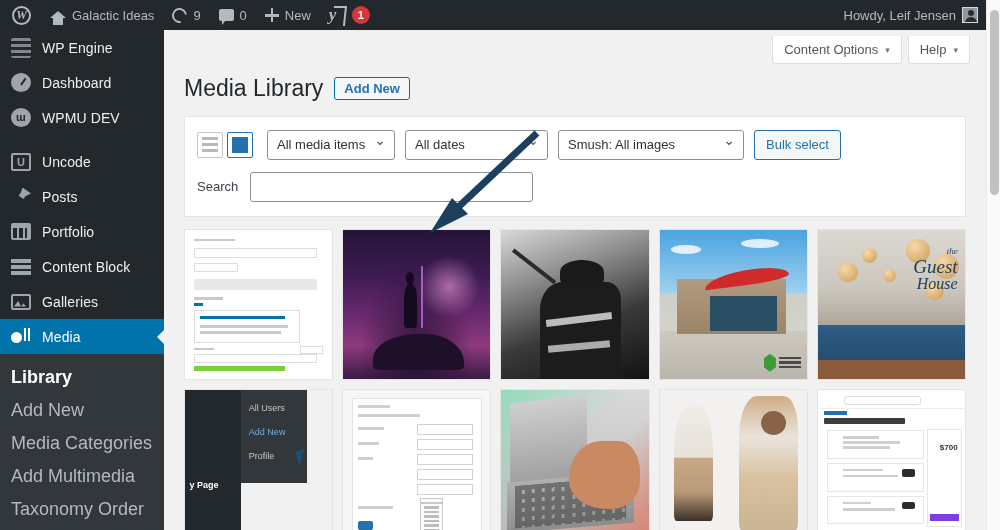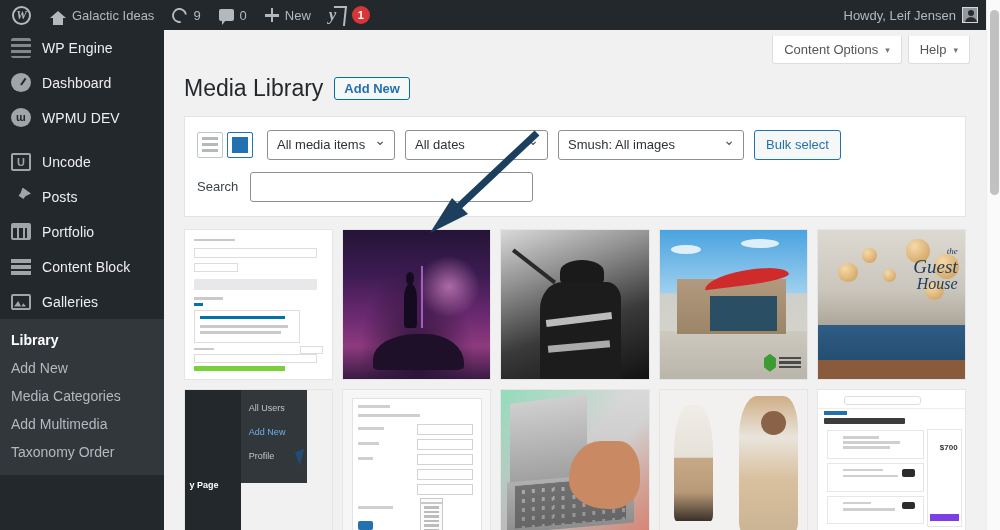--- a/index.html
+++ b/index.html
@@ -123,21 +123,21 @@
   .menu-item.current::after {
     content:""; position: absolute; right: -1px; top: 50%;
     transform: translateY(-50%);
     border-top: 8px solid transparent; border-bottom: 8px solid transparent;
     border-right: 8px solid #f1f1f1;
   }
   .mi-label { letter-spacing: .1px; }
   .mi-ico { width: 20px; height: 20px; flex: 0 0 20px; position: relative; }
   .submenu { background: #32373c; padding: 7px 0 9px; }
   .sub-item {
-    padding: 6px 0 6px 11px; font-size: 14px; color: #b4b9be;
+    padding: 6px 0 6px 11px; font-size: 18px; color: #b4b9be;
   }
   .sub-item.current { color: #fff; font-weight: 700; }
 
   
   .ico-wpe { background:#82878c; border-radius:2px;
     -webkit-mask: repeating-linear-gradient(#000 0 3px,transparent 3px 6px);
             mask: repeating-linear-gradient(#000 0 3px,transparent 3px 6px);
     box-shadow: inset 0 0 0 2px #82878c; }
   .ico-dash { width:19px;height:19px;border-radius:50%;background:#a0a5aa; }
   .ico-dash::after{content:"";position:absolute;left:9px;top:4px;width:2px;height:8px;
@@ -540,20 +540,24 @@
   <div class="menu-item">
     <span class="mi-ico ico-cblock"></span>
     <span class="mi-label">Content Block</span>
   </div>
 
   <div class="menu-item">
     <span class="mi-ico ico-gal"></span>
     <span class="mi-label">Galleries</span>
   </div>
 
+  <div class="menu-item current">
+    <span class="mi-ico ico-media"></span>
+    <span class="mi-label">Media</span>
+  </div>
 
   <div class="submenu">
     <div class="sub-item current">
       <span>Library</span>
     </div>
     <div class="sub-item">
       <span>Add New</span>
     </div>
     <div class="sub-item">
       <span>Media Categories</span>

